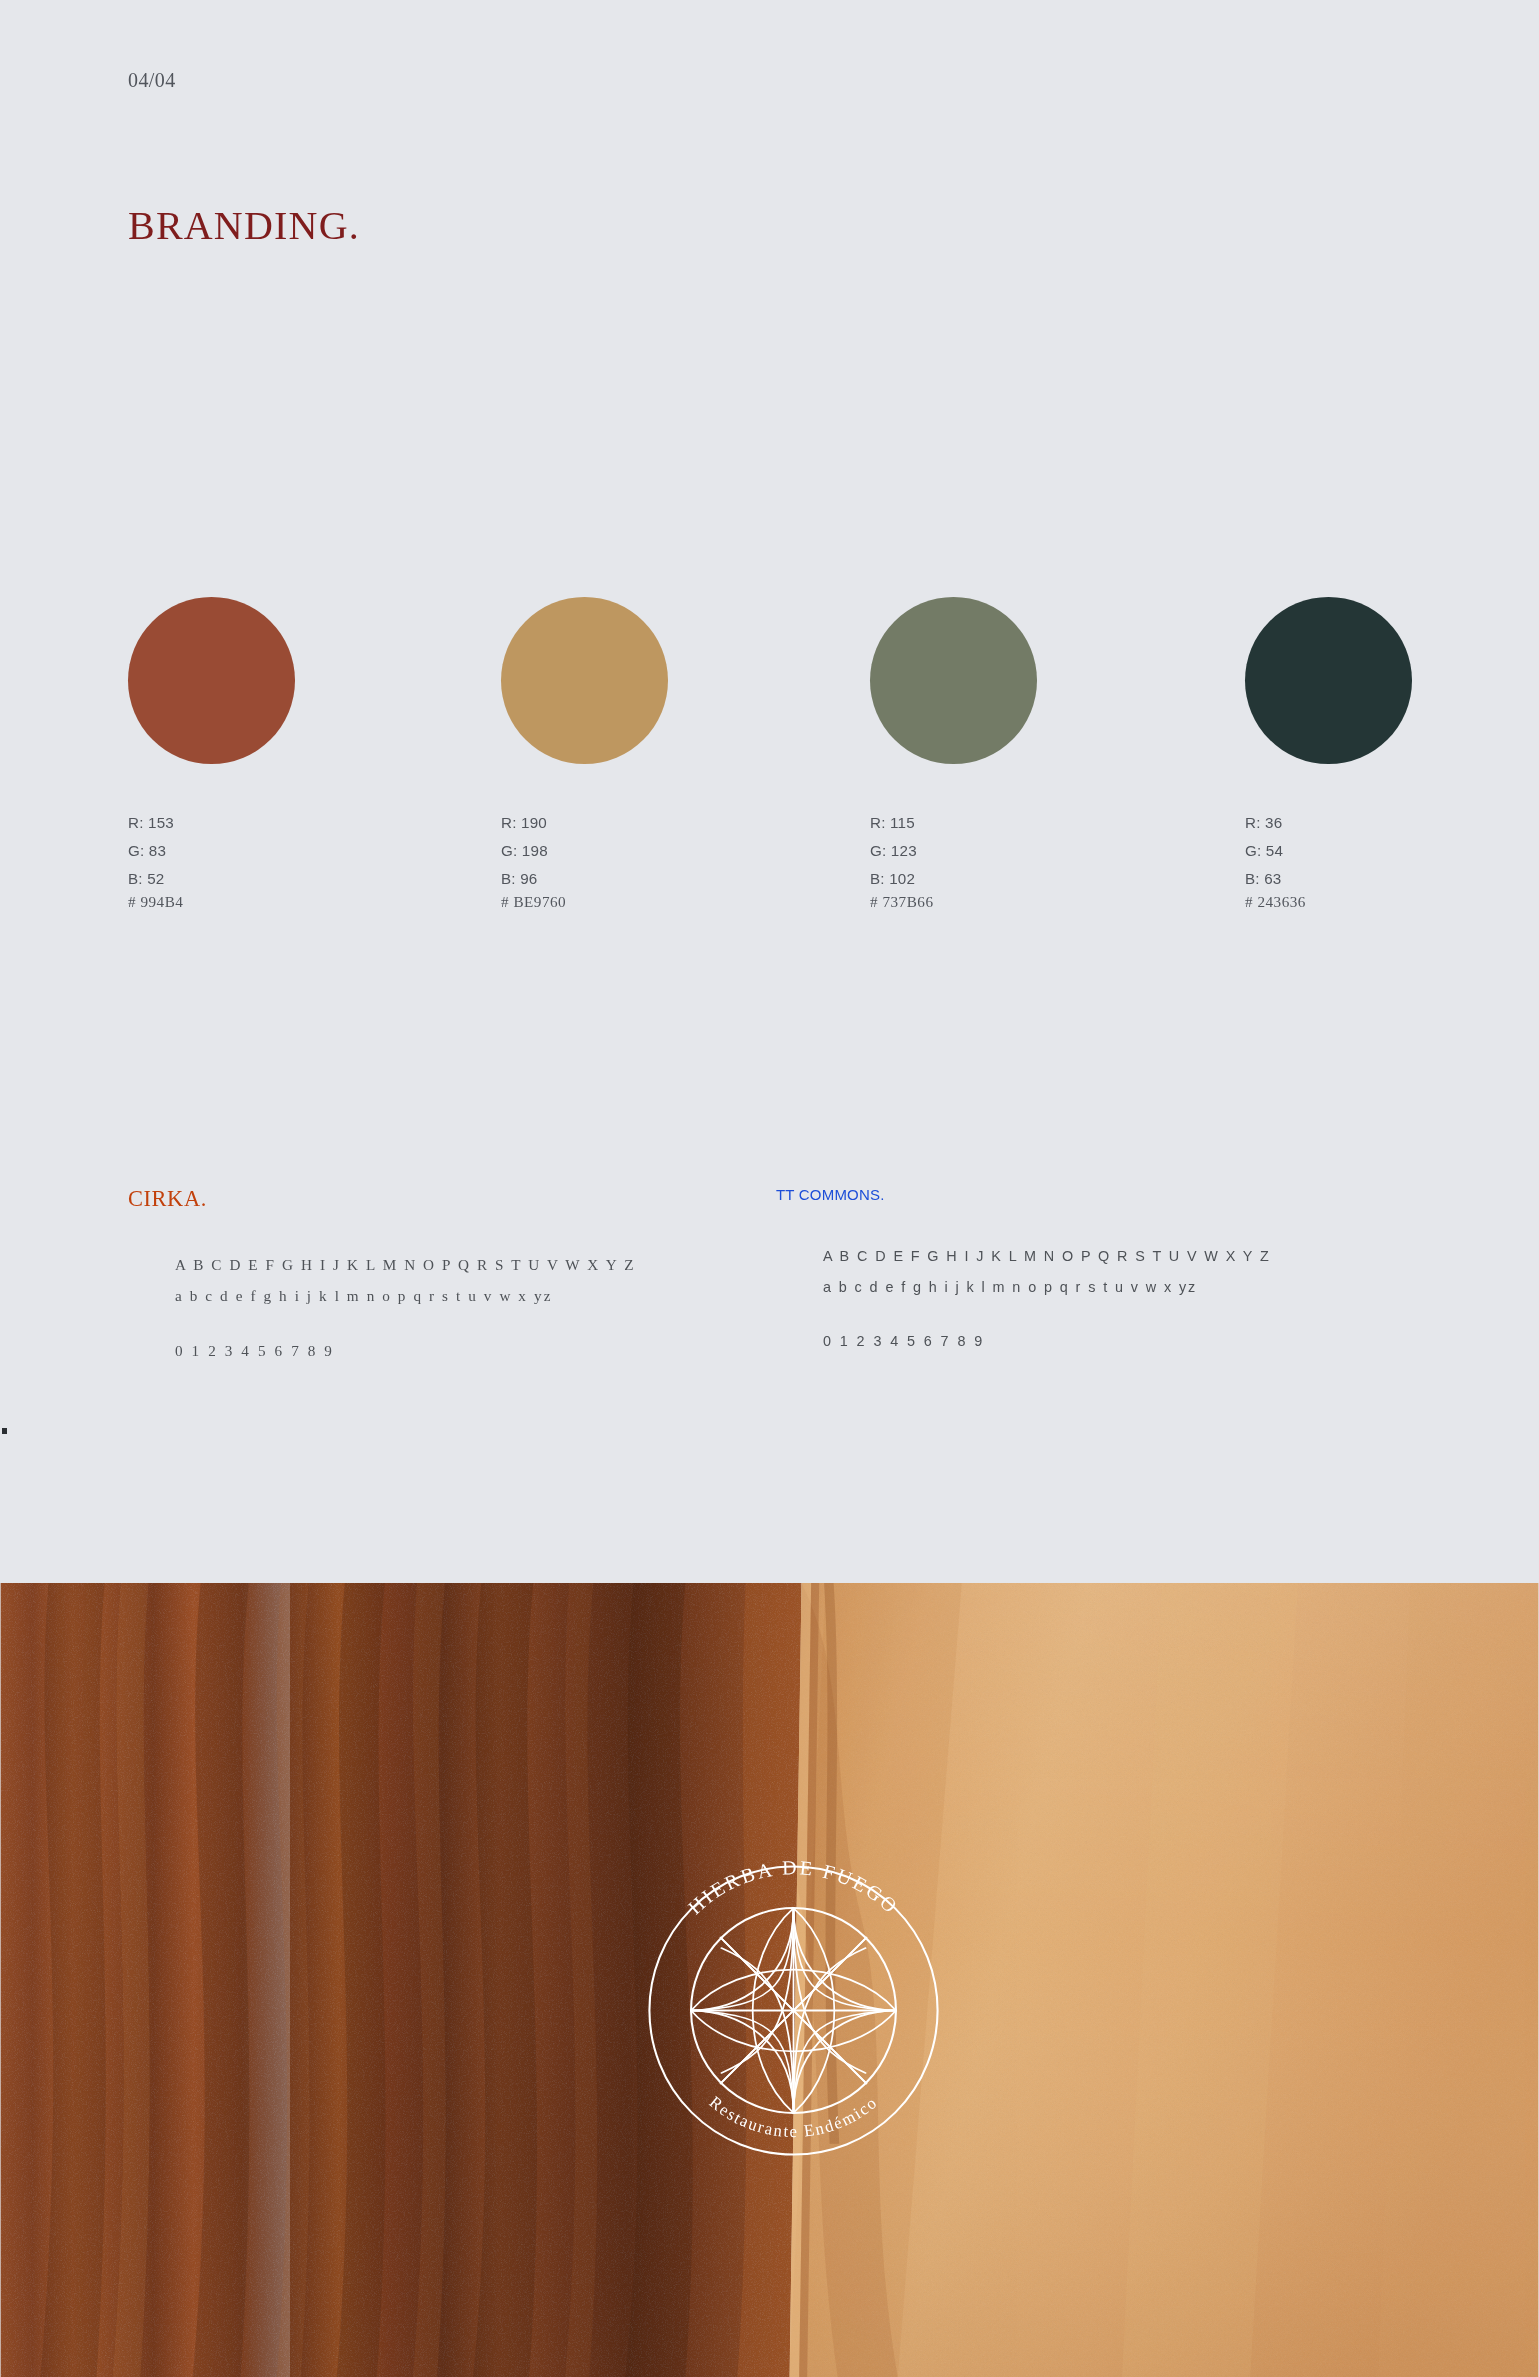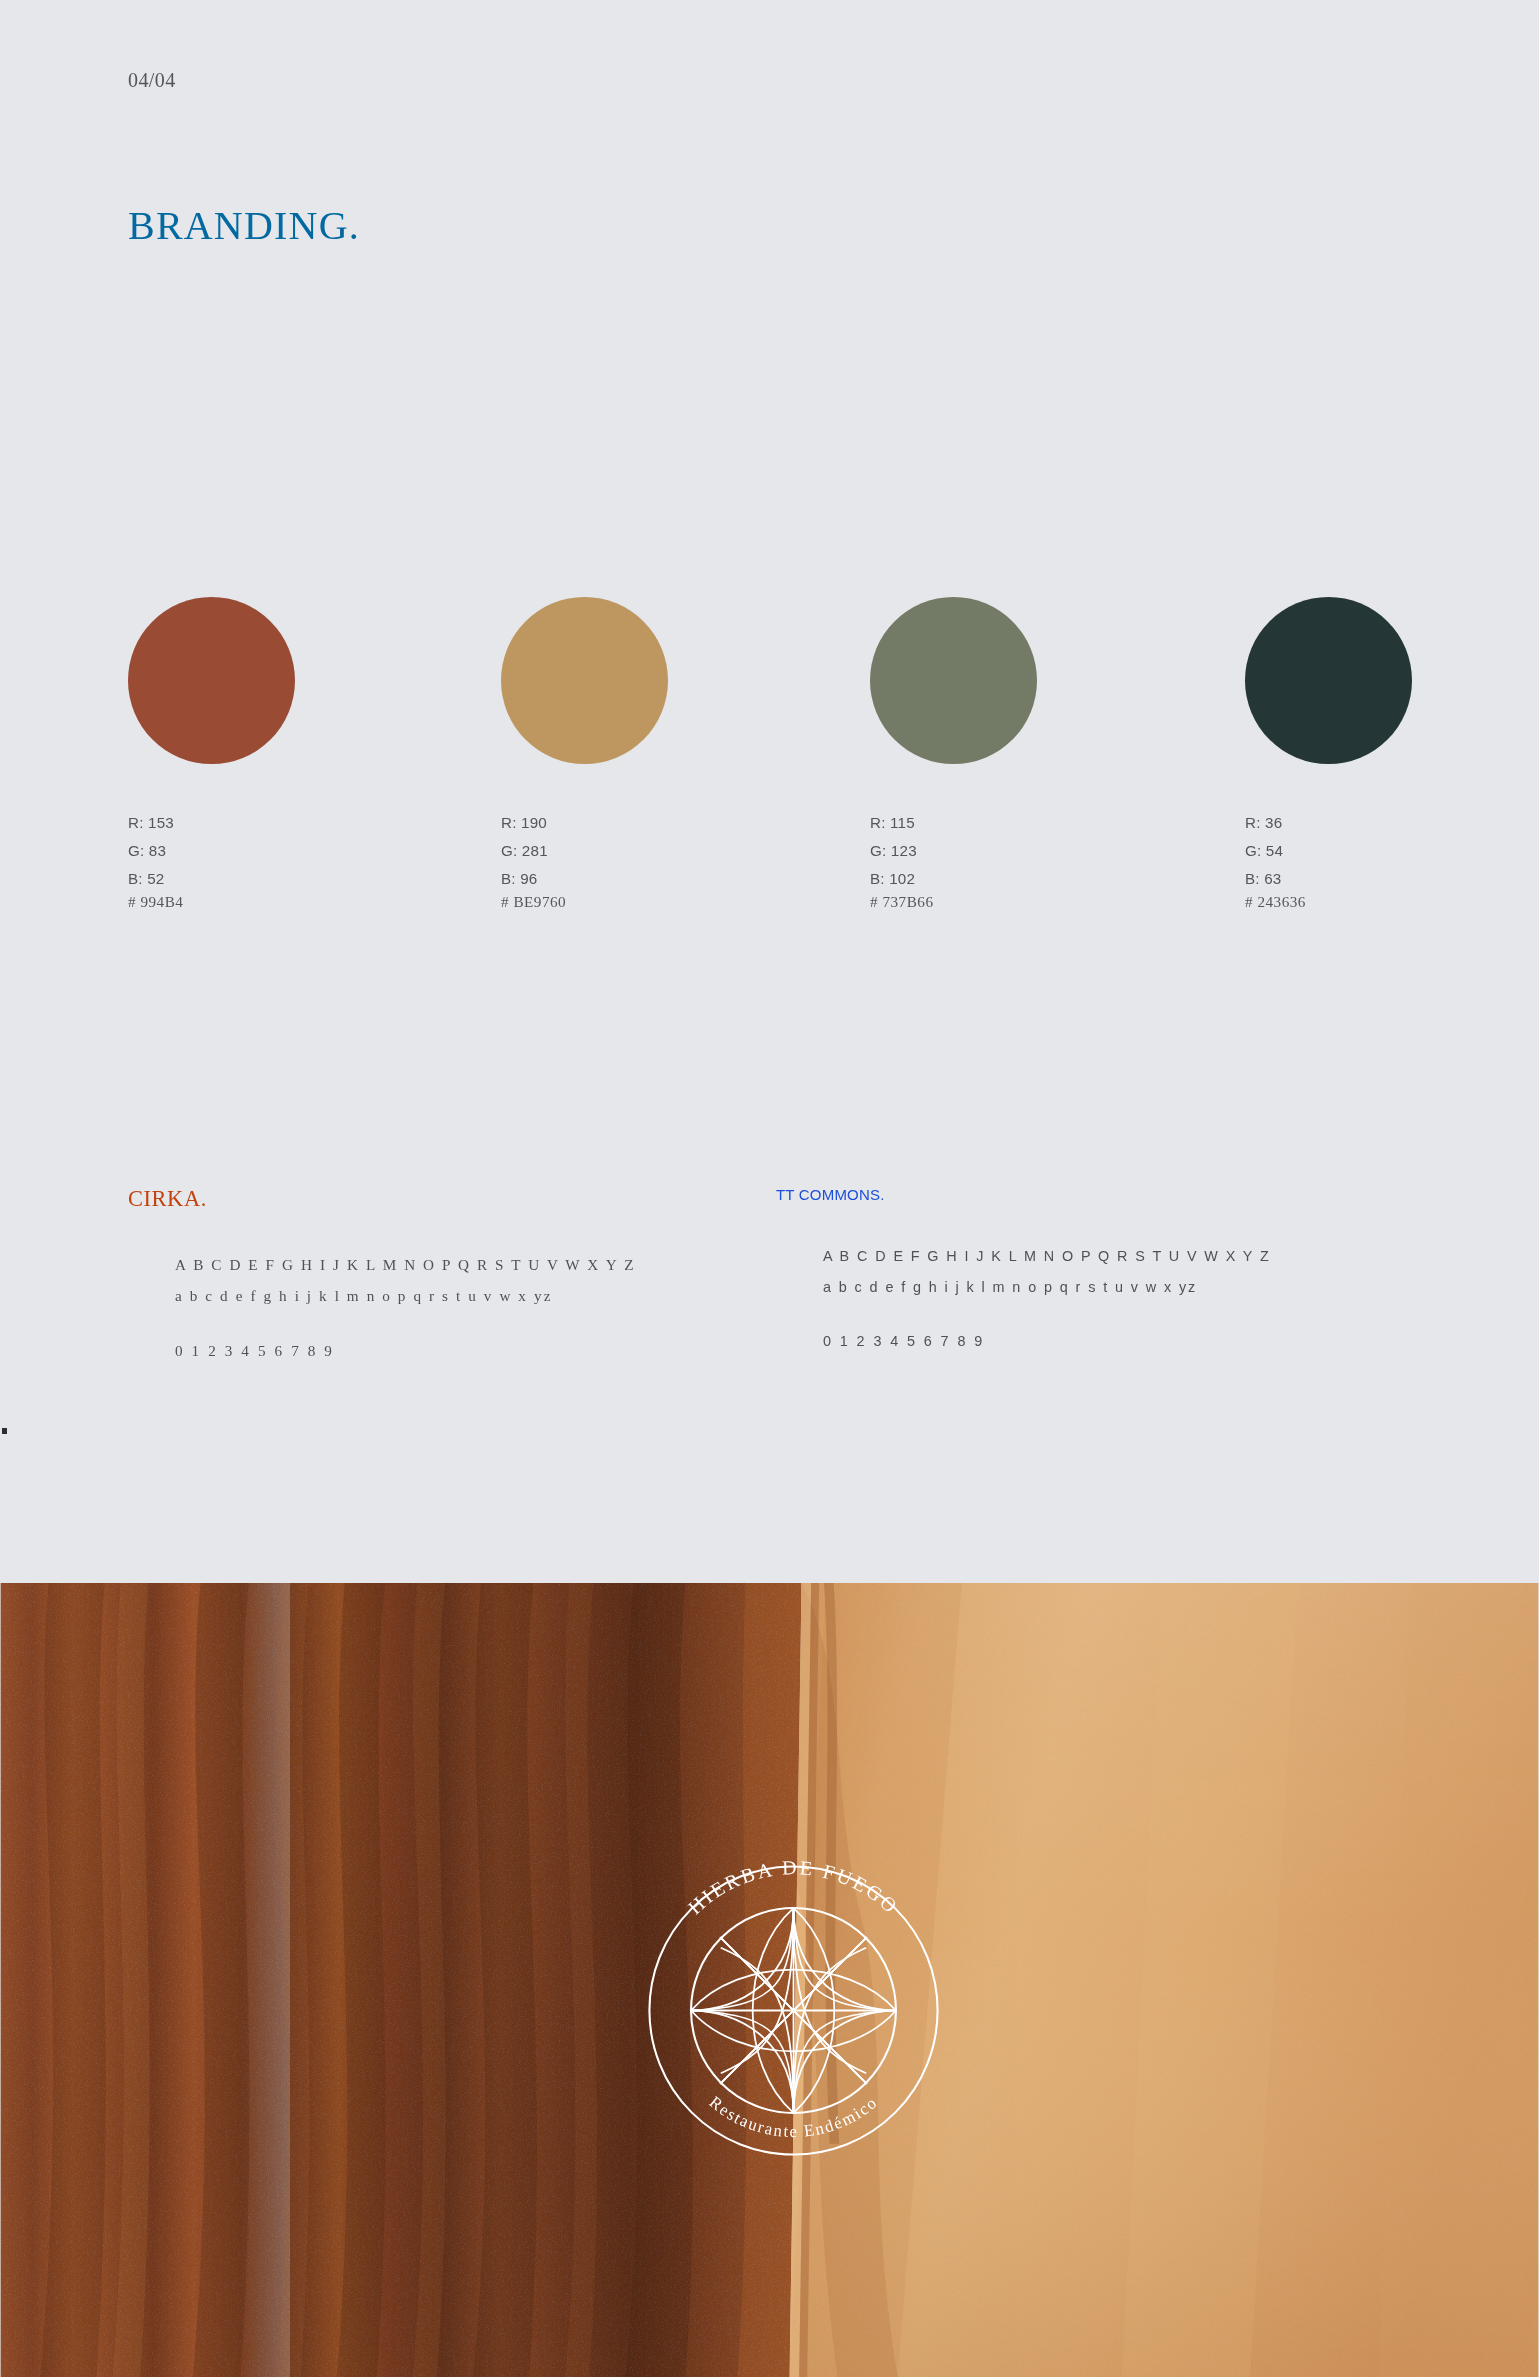--- a/index.html
+++ b/index.html
@@ -29,21 +29,21 @@
     font-size:20px;
     letter-spacing:0.4px;
     color:#51555c;
   }
 
   .page-title {
     position:absolute; left:128px; top:202px;
     font-family:"Liberation Serif", serif;
     font-size:40px;
     letter-spacing:1.2px;
-    color:#0369a1;
+    color:#7f1d1d;
     font-weight:400;
   }
 
   
   .palette { position:absolute; left:0; top:0; width:1539px; }
   .swatch-col { position:absolute; top:597px; }
   .swatch-col.c0 { left:128px; }
   .swatch-col.c1 { left:501px; }
   .swatch-col.c2 { left:870px; }
   .swatch-col.c3 { left:1245px; }
@@ -159,21 +159,21 @@
           <div>G: 83</div>
           <div>B: 52</div>
         </div>
         <div class="swatch-hex"># 994B4</div>
       </div>
 
       <div class="swatch-col c1">
         <div class="swatch-dot" id="dot1" style="background: rgb(190, 151, 96);"></div>
         <div class="swatch-rgb">
           <div>R: 190</div>
-          <div>G: 281</div>
+          <div>G: 198</div>
           <div>B: 96</div>
         </div>
         <div class="swatch-hex"># BE9760</div>
       </div>
 
       <div class="swatch-col c2">
         <div class="swatch-dot" id="dot2" style="background: rgb(115, 123, 102);"></div>
         <div class="swatch-rgb">
           <div>R: 115</div>
           <div>G: 123</div>

